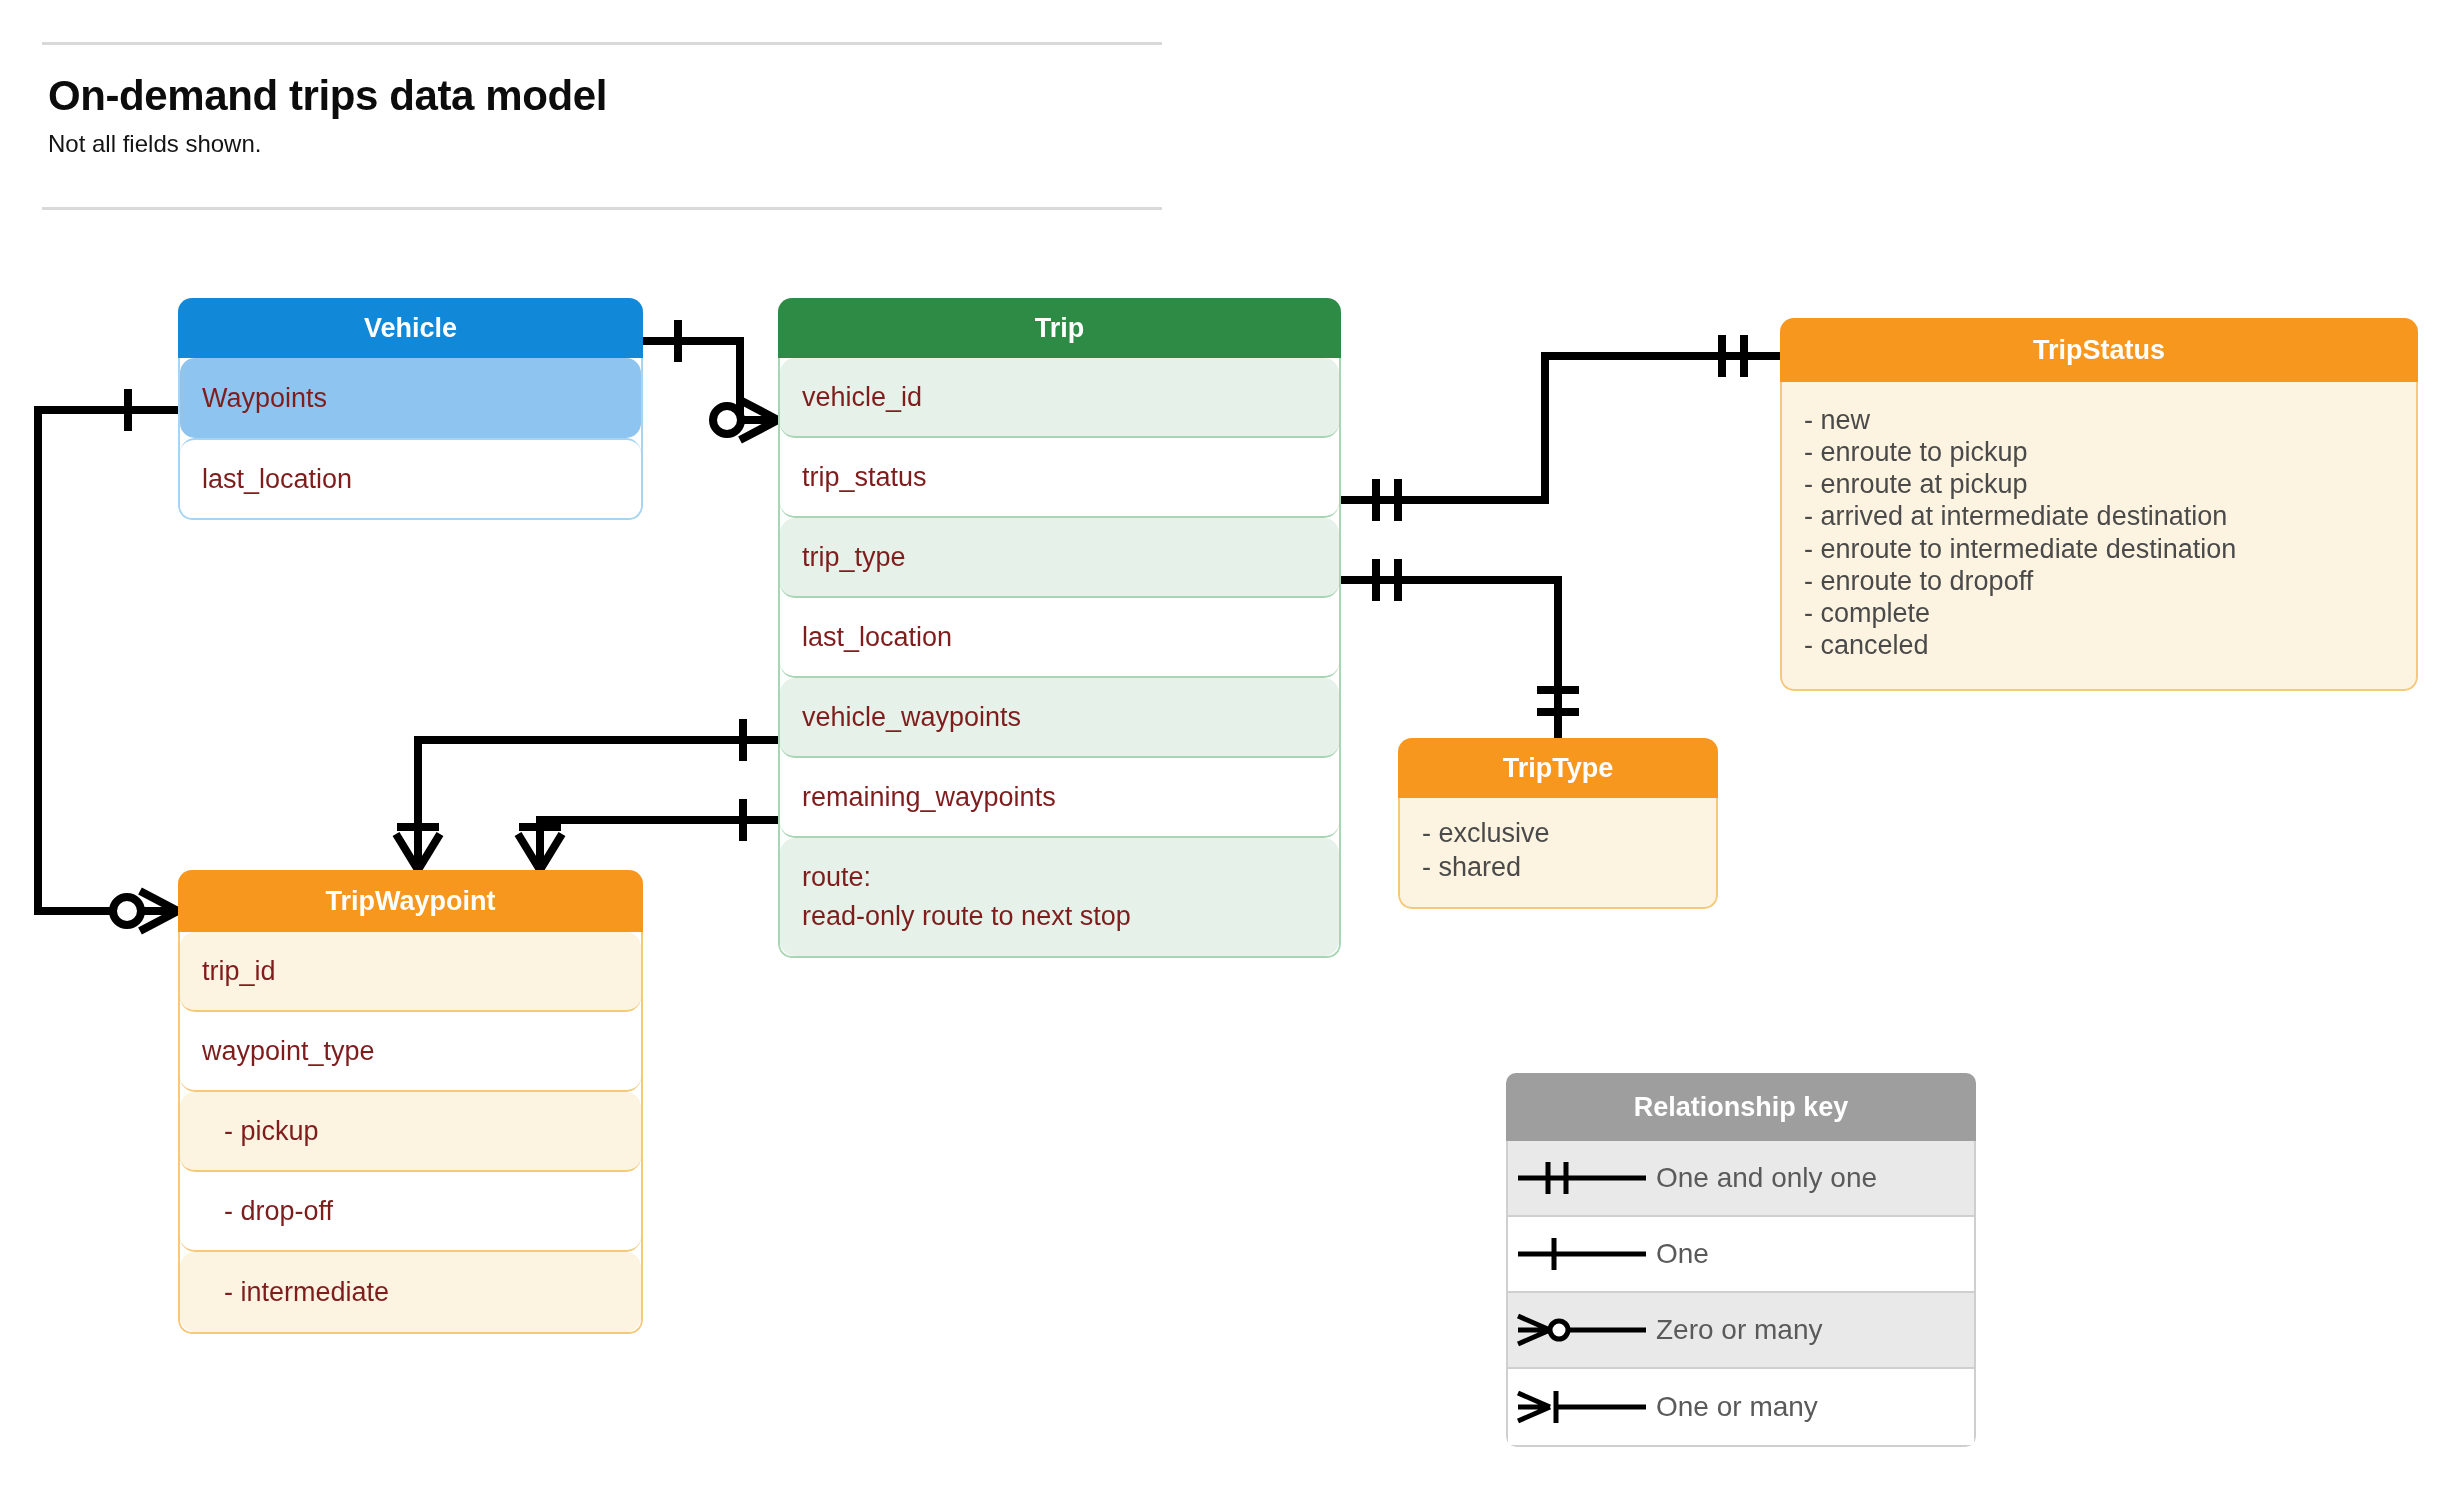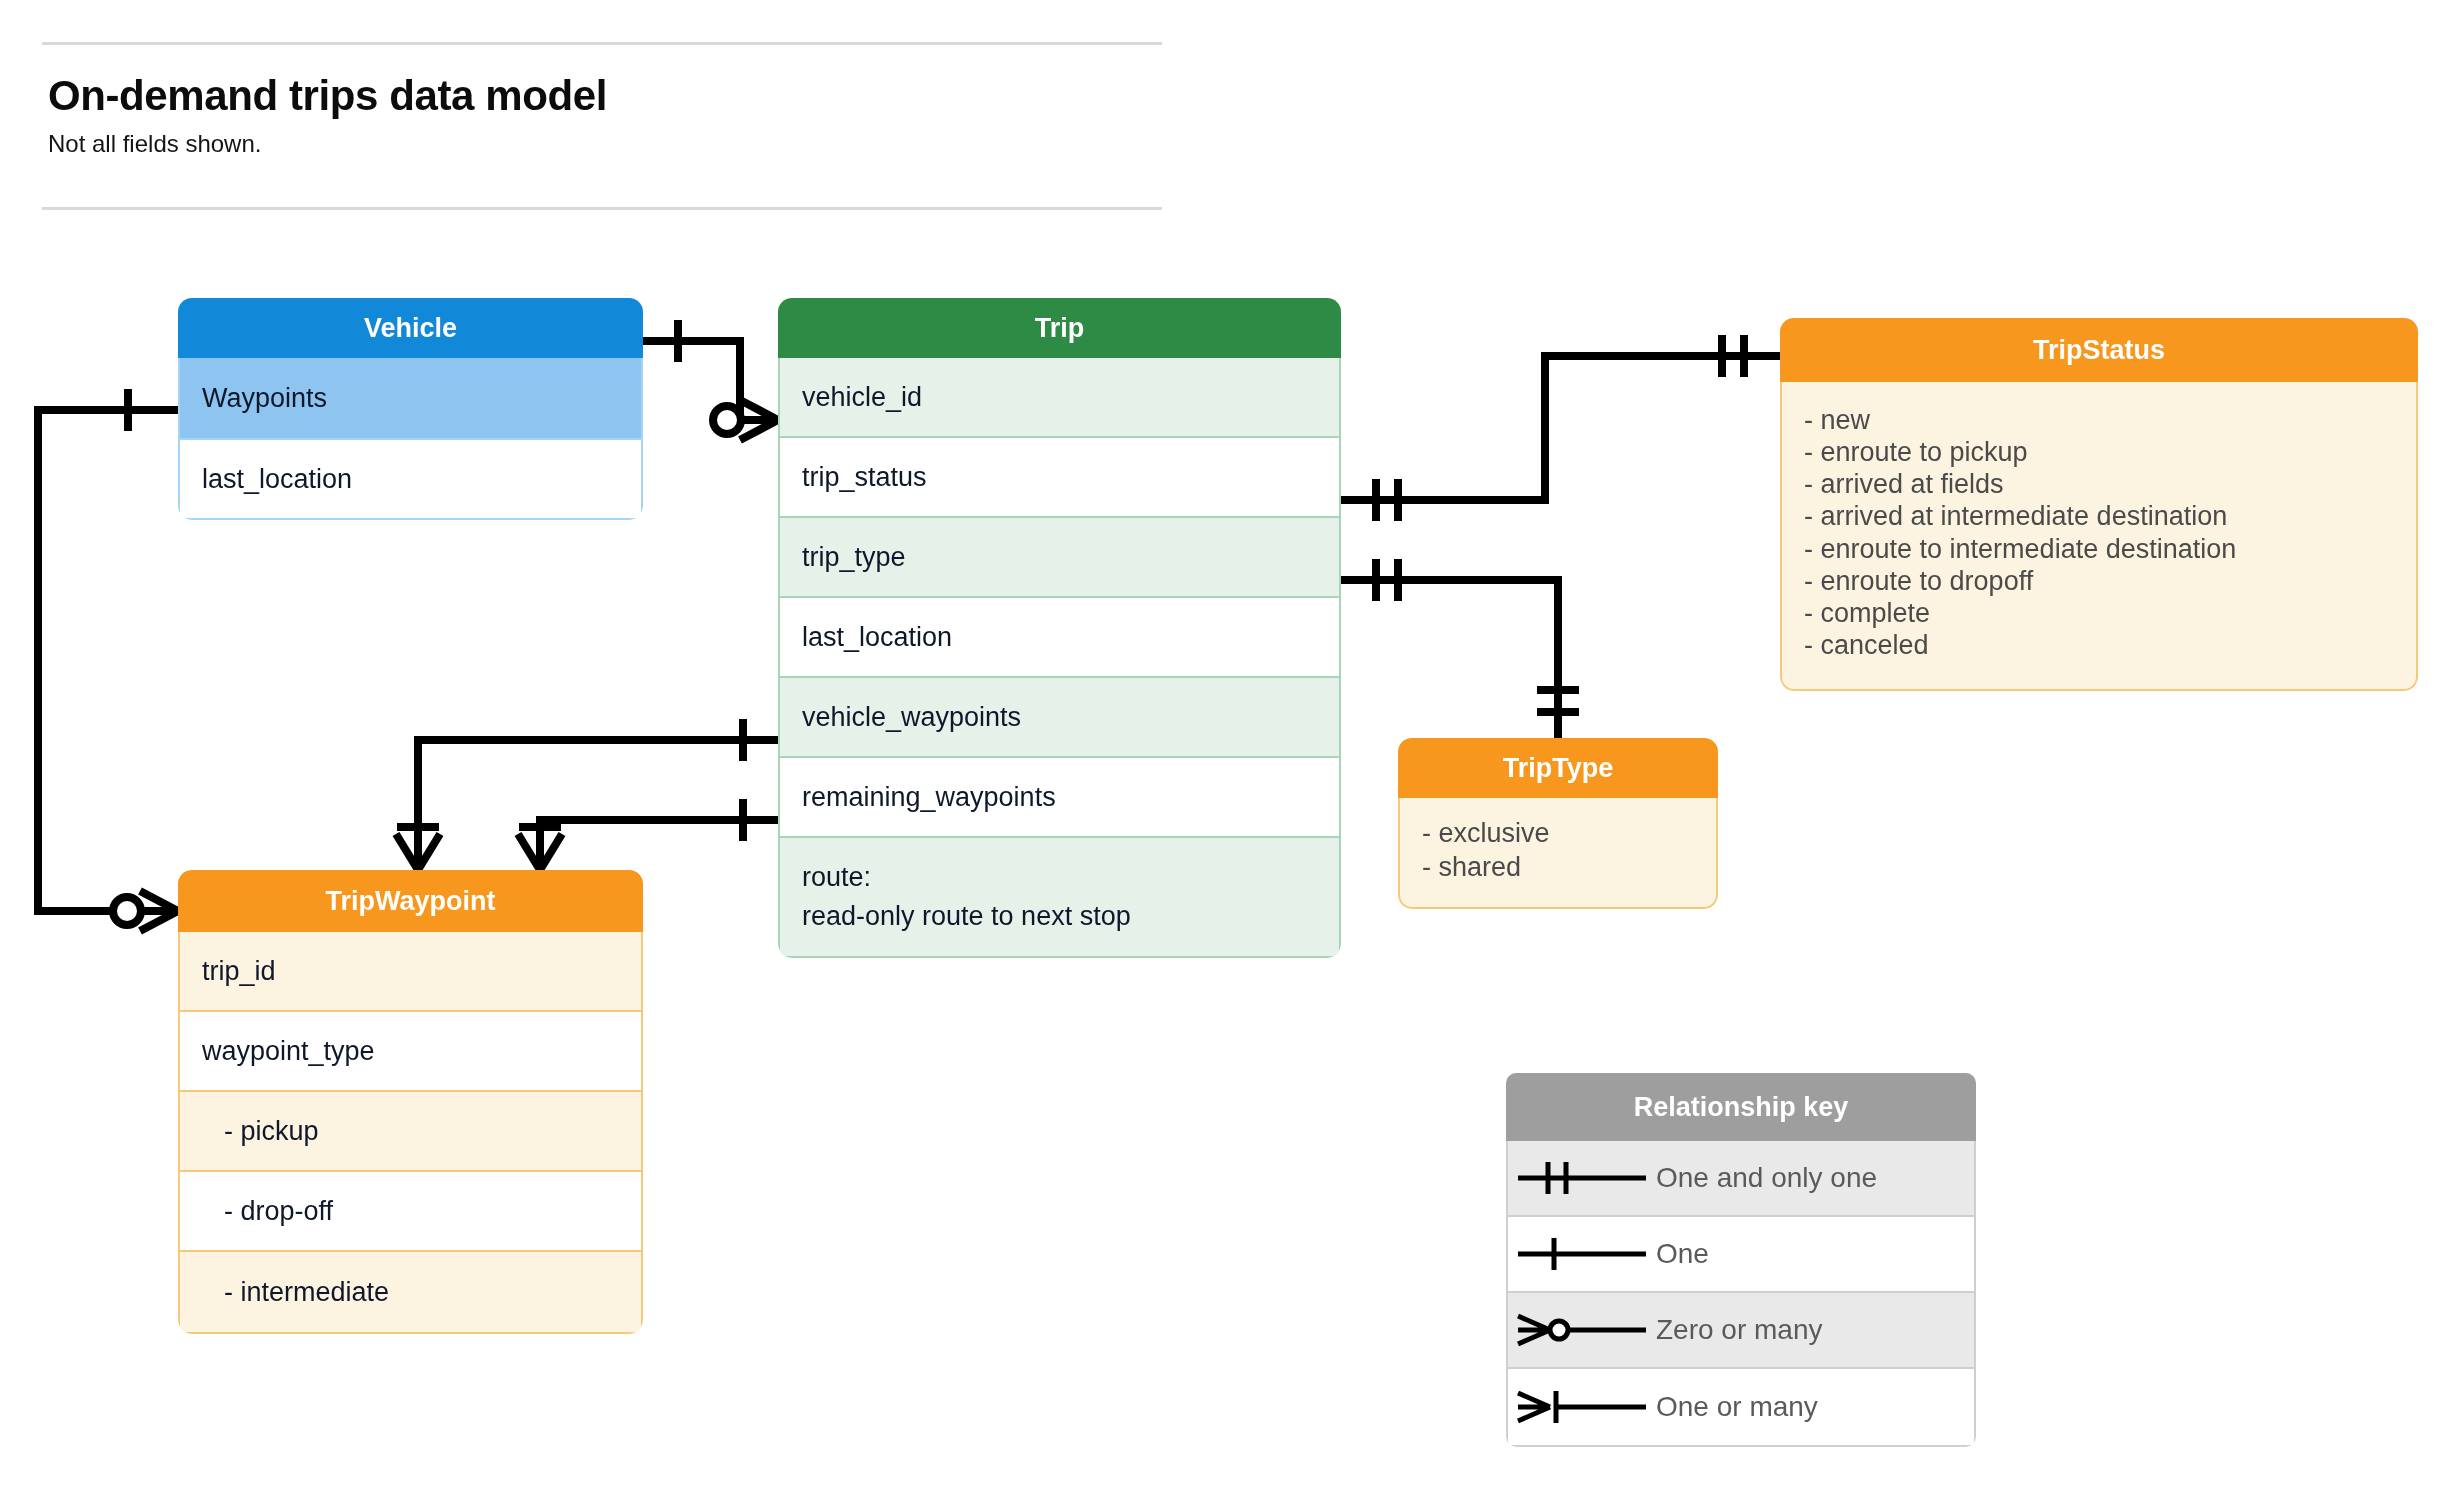--- a/index.html
+++ b/index.html
@@ -69,22 +69,23 @@
     box-sizing: border-box;
   }
   .entity-body {
     box-sizing: border-box;
   }
   .row {
     box-sizing: border-box;
     display: flex;
     align-items: center;
     font-size: 27px;
-    color: #0f172a;
+    color: #7f1d1d;
     padding-left: 22px;
+    border-radius: 15px;
   }
   .row.multiline {
     display: block;
     padding-top: 20px;
     line-height: 1.45;
   }
   .row.indent { padding-left: 44px; }
 
   
   #ent-vehicle { left: 178px; top: 298px; width: 465px; }
@@ -250,21 +251,21 @@
         <div>read-only route to next stop</div>
       </div>
     </div>
   </div>
 
   <div class="entity" id="ent-tripstatus">
     <div class="entity-header">TripStatus</div>
     <div class="entity-body">
       <div class="opt">- new</div>
       <div class="opt">- enroute to pickup</div>
-      <div class="opt">- arrived at fields</div>
+      <div class="opt">- enroute at pickup</div>
       <div class="opt">- arrived at intermediate destination</div>
       <div class="opt">- enroute to intermediate destination</div>
       <div class="opt">- enroute to dropoff</div>
       <div class="opt">- complete</div>
       <div class="opt">- canceled</div>
     </div>
   </div>
 
   <div class="entity" id="ent-triptype">
     <div class="entity-header">TripType</div>

